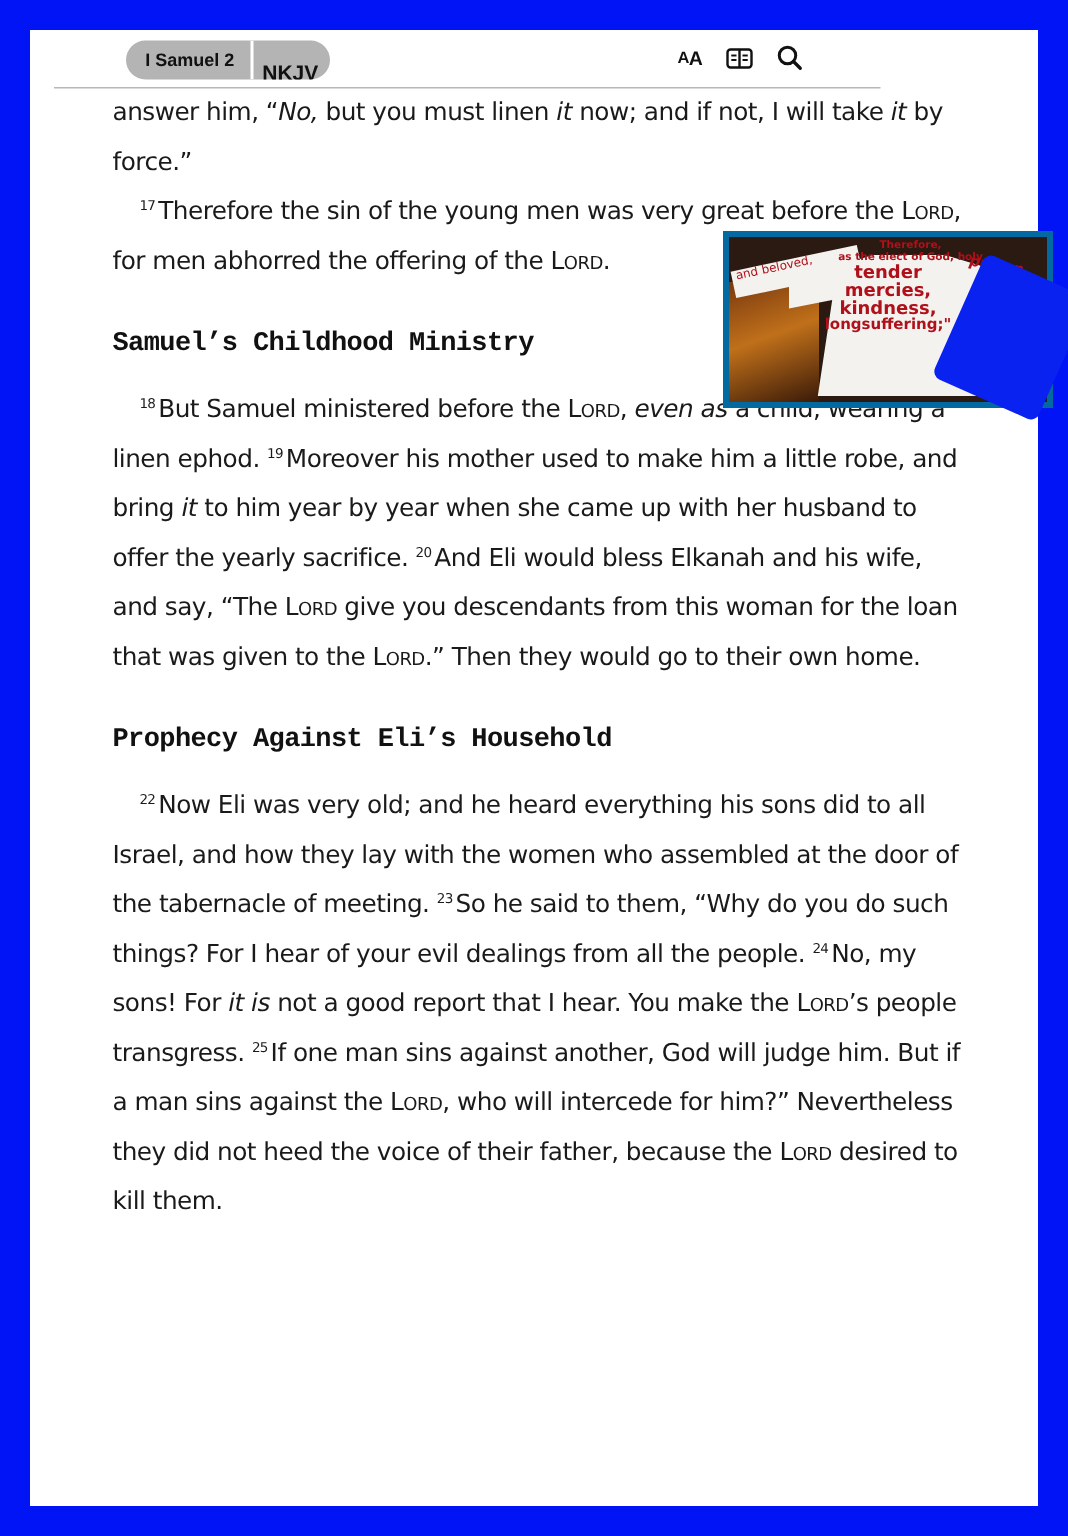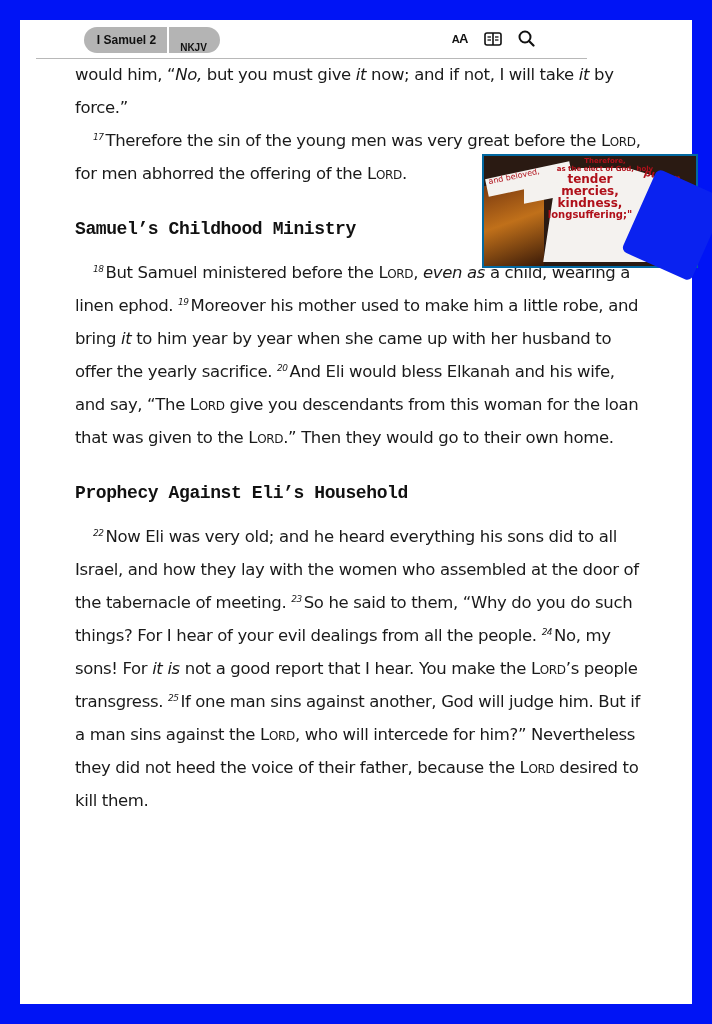--- a/index.html
+++ b/index.html
@@ -22,46 +22,46 @@
     display: flex; border-radius: 13px; overflow: hidden;
     background: #b4b4b4;
   }
   .pill .seg {
     display: flex; align-items: center; justify-content: center;
     font-family: "Liberation Sans", sans-serif; font-weight: bold; color: #111;
     cursor: pointer;
   }
   .pill .book { width: 81px; font-size: 12px; padding-left: 2px; }
   .pill .sep { width: 2px; background: #ffffff; }
-  .pill .ver { width: 49px; font-size: 10px; padding-right: 2px; margin-top: 15px; }
+  .pill .ver { width: 49px; font-size: 14px; padding-right: 2px; margin-top: 15px; }
   .icons { position: absolute; top: 10px; right: 52px; display: flex; align-items: center; gap: 16px; }
   .icon { display: inline-flex; align-items: center; justify-content: center; cursor: pointer; }
   .aa { font-family: "Liberation Sans", sans-serif; font-weight: bold; font-size: 13px; color: #111; letter-spacing: -0.5px; }
   .aa .small { font-size: 11px; }
 
   .content {
     position: absolute; left: 55px; top: 38px; width: 570px;
     font-family: "DejaVu Sans", sans-serif; font-size: 16.5px; line-height: 33px;
     color: #1a1a1a; letter-spacing: -0.35px;
   }
   .content p { margin: 0; }
   .indent { text-indent: 18px; }
-  .vn { font-size: 9px; vertical-align: 6px; line-height: 0; margin-right: 2px; letter-spacing: -0.5px; font-style: italic; }
+  .vn { font-size: 9px; vertical-align: 6px; line-height: 0; margin-right: 2px; letter-spacing: -0.5px; }
   .sc { font-variant: small-caps; }
   .heading {
     font-family: Liberation Mono, monospace; font-weight: bold; font-size: 18px;
     color: #111; letter-spacing: -0.4px; line-height: 33px;
   }
   .h1 { margin-top: 23px !important; margin-bottom: 10px !important; }
   .h2 { margin-top: 23px !important; margin-bottom: 10px !important; }
 
   .art {
     position: absolute; left: 462px; top: 134px; width: 212px; height: 110px;
     background: #2a1a12; overflow: hidden;
-    border: 2px solid #0369a1;
+    border: 4px solid #0369a1;
   }
   .art .glow { position: absolute; left: 0; top: 30px; width: 60px; height: 80px;
     background: linear-gradient(160deg, #7a3a10, #c0701a 45%, #3a1a08); }
   .art .robe {
     position: absolute; left: 40px; top: 12px; width: 160px; height: 94px;
     background: #f4f2ef;
     clip-path: polygon(0 18%, 35% 0, 65% 0, 100% 18%, 100% 38%, 82% 32%, 88% 100%, 12% 100%, 18% 32%, 0 38%);
   }
   .art .banner {
     position: absolute; left: 2px; top: 14px; width: 86px; height: 18px; background: #f4f2ef;
@@ -109,21 +109,21 @@
       <span class="icon">
         <svg width="17" height="17" viewBox="0 0 17 17">
           <circle cx="7" cy="7" r="5.5" fill="none" stroke="#111" stroke-width="2"></circle>
           <line x1="11" y1="11" x2="15.5" y2="15.5" stroke="#111" stroke-width="2.2" stroke-linecap="round"></line>
         </svg>
       </span>
     </div>
   </div>
 
   <div class="content">
-    <p><span>would him, “</span><i>No,</i><span> but you must give </span><i>it</i><span> now; and if not, I will take </span><i>it</i><span> by force.”</span></p>
+    <p><span>answer him, “</span><i>No,</i><span> but you must linen </span><i>it</i><span> now; and if not, I will take </span><i>it</i><span> by force.”</span></p>
 
     <p class="indent" style="padding-right:0;"><span class="vn">17</span><span>Therefore the sin of the young men was very great before the </span><span class="sc">Lord</span><span>, for men abhorred the offering of the </span><span class="sc">Lord</span><span>.</span></p>
 
     <p class="heading h1">Samuel’s Childhood Ministry</p>
 
     <p class="indent"><span class="vn">18</span><span>But Samuel ministered before the </span><span class="sc">Lord</span><span>, </span><i>even as</i><span> a child, wearing a linen ephod. </span><span class="vn">19</span><span>Moreover his mother used to make him a little robe, and bring </span><i>it</i><span> to him year by year when she came up with her husband to offer the yearly sacrifice. </span><span class="vn">20</span><span>And Eli would bless Elkanah and his wife, and say, “The </span><span class="sc">Lord</span><span> give you descendants from this woman for the loan that was given to the </span><span class="sc">Lord</span><span>.” Then they would go to their own home.</span></p>
 
 
     <p class="heading h2">Prophecy Against Eli’s Household</p>
 

